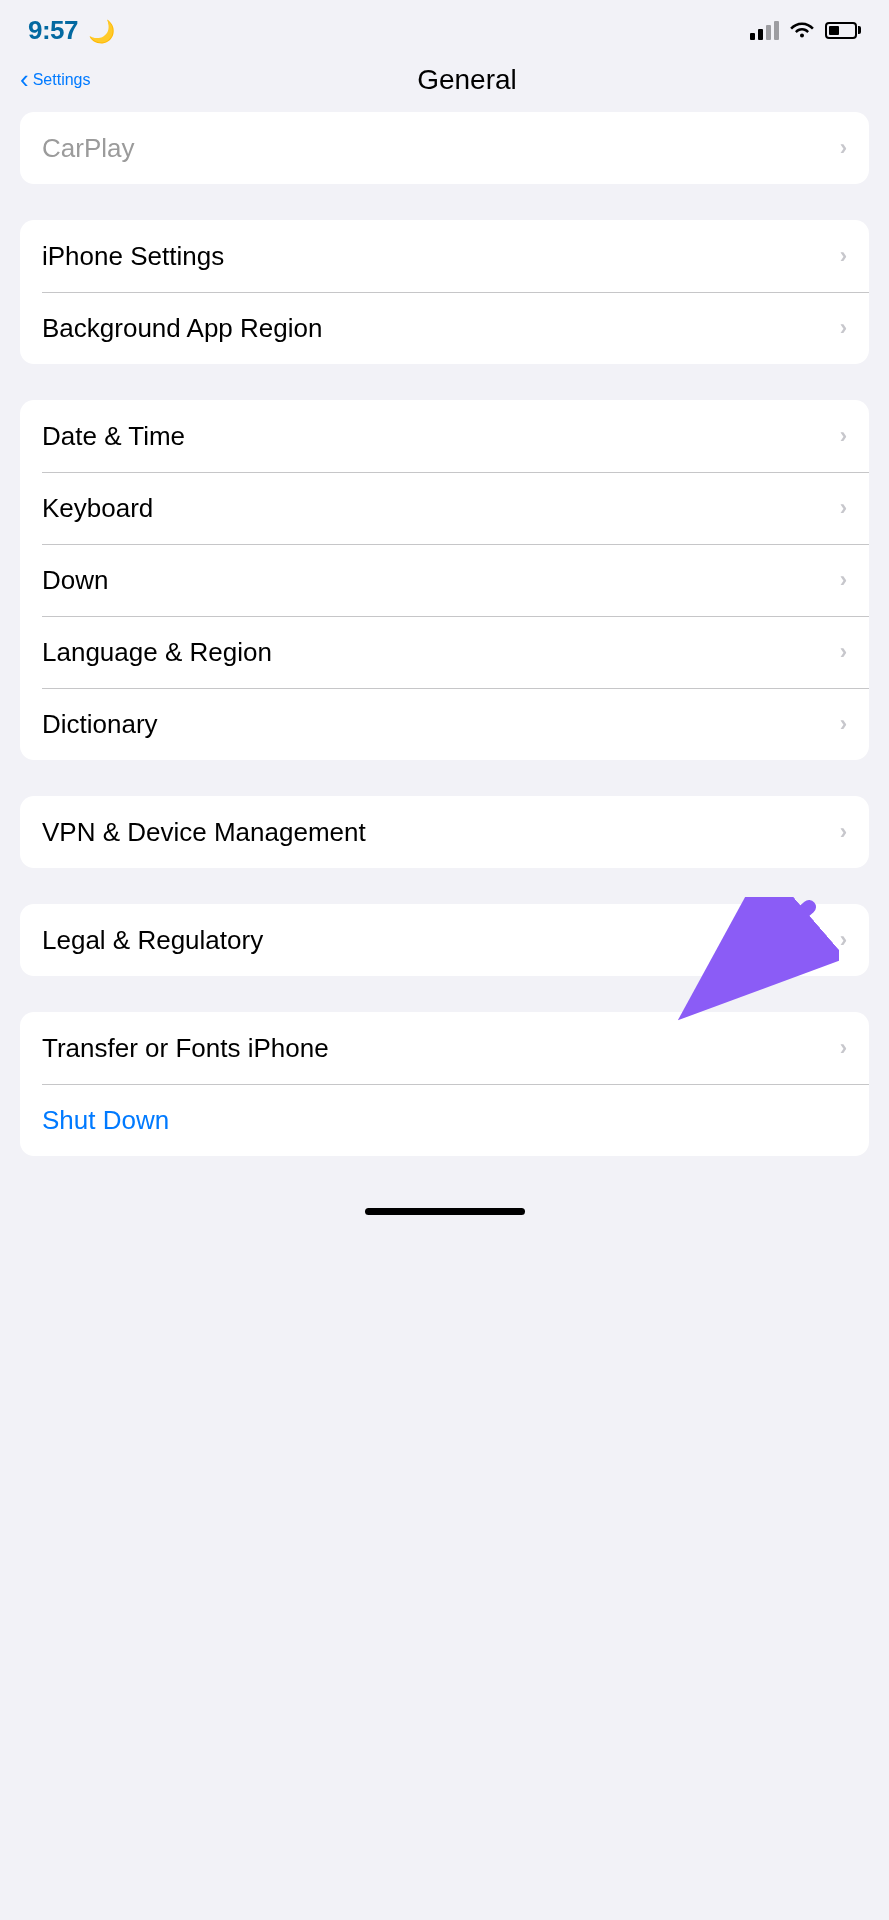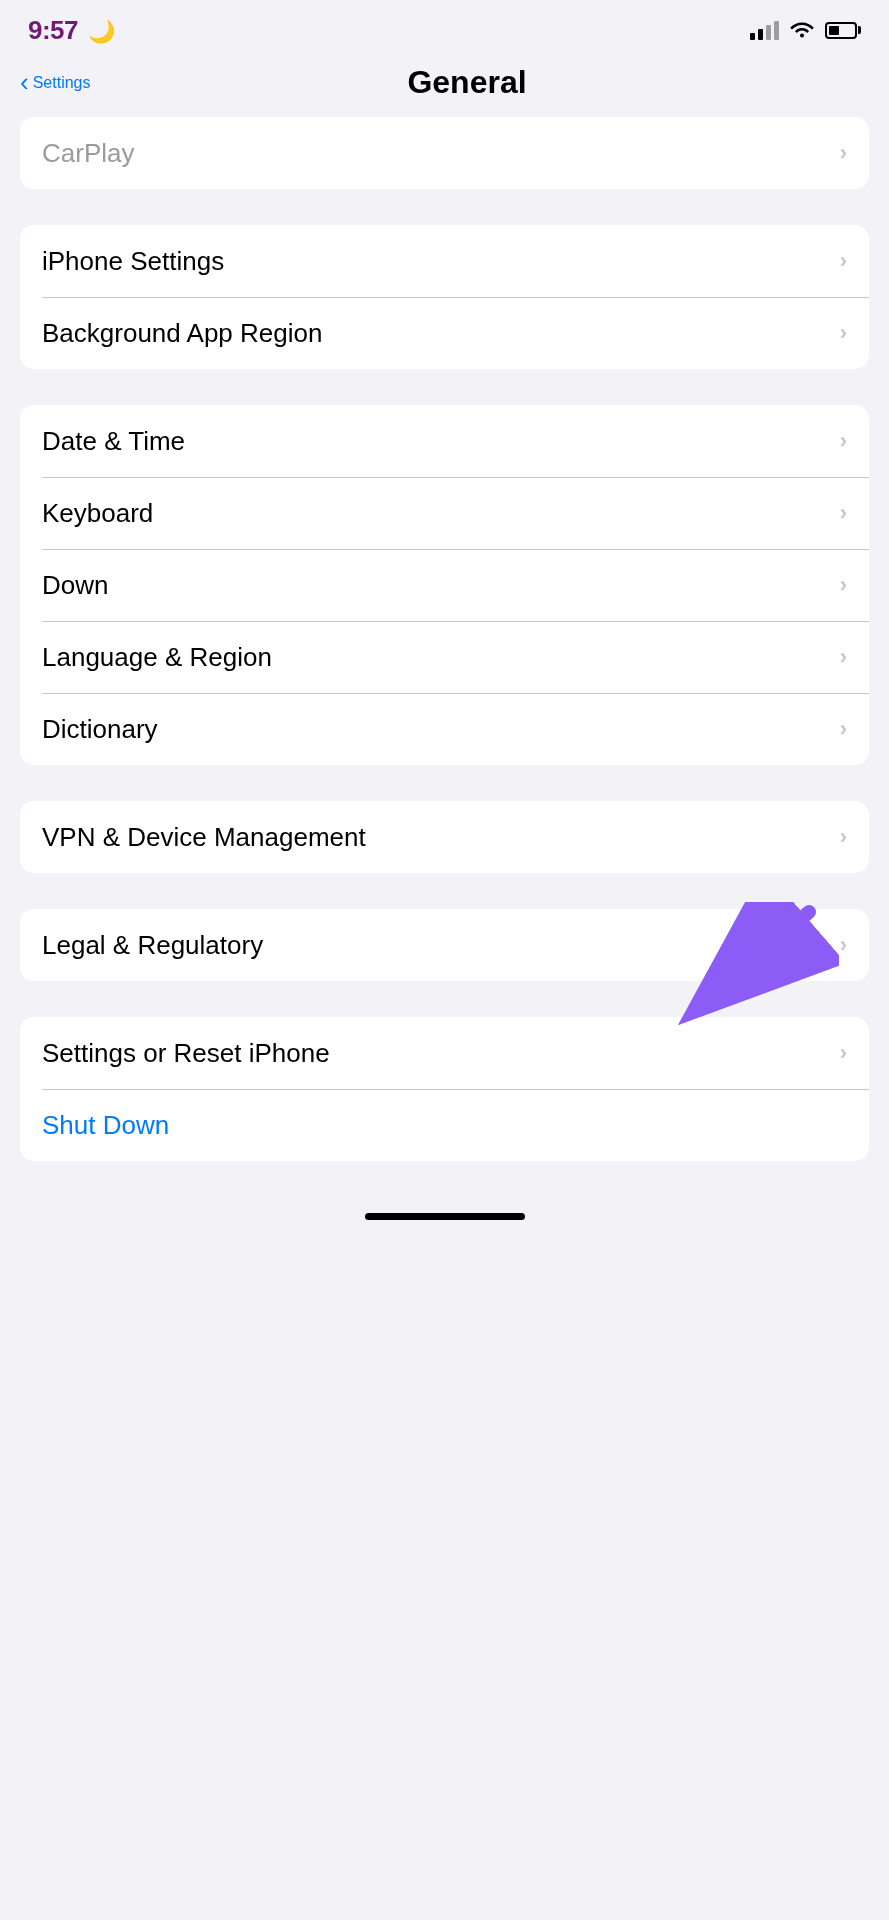--- a/index.html
+++ b/index.html
@@ -23,21 +23,21 @@
       justify-content: space-between;
       align-items: center;
       padding: 14px 28px 8px 28px;
       background-color: #f2f2f7;
       height: 54px;
     }
 
     .status-time {
       font-size: 26px;
       font-weight: 600;
-      color: #701a75;
+      color: #0369a1;
       letter-spacing: -0.5px;
     }
 
     .status-icons {
       display: flex;
       align-items: center;
       gap: 10px;
     }
 
     .signal-bars {
@@ -113,22 +113,22 @@
       line-height: 1;
       margin-top: -2px;
     }
 
     .nav-back-text {
       font-size: 16px;
       font-weight: 400;
     }
 
     .nav-title {
-      font-size: 32px;
-      font-weight: 700;
+      font-size: 28px;
+      font-weight: 400;
       color: #000;
       text-align: center;
       margin-left: 45px;
     }
 
     
     .settings-content {
       padding: 0 20px;
     }
 
@@ -324,21 +324,21 @@
         <marker id="arrowhead" markerWidth="12" markerHeight="9" refX="10" refY="4.5" orient="auto">
           <polygon points="0 0, 12 4.5, 0 9" fill="#8b5cf6"></polygon>
         </marker>
       </defs>
       <line x1="170" y1="10" x2="60" y2="105" stroke="#8b5cf6" stroke-width="14" marker-end="url(#arrowhead)" stroke-linecap="round"></line>
     </svg>
   </div>
 
   <div class="settings-group">
     <div class="settings-row">
-      <span class="settings-row-label">Settings or Reset iPhone</span>
+      <span class="settings-row-label">Transfer or Fonts iPhone</span>
       <div class="settings-row-right">
         <span class="chevron-right">›</span>
       </div>
     </div>
     <div class="settings-row">
       <span class="settings-row-label settings-row-blue">Shut Down</span>
     </div>
   </div>
 
 </div>

